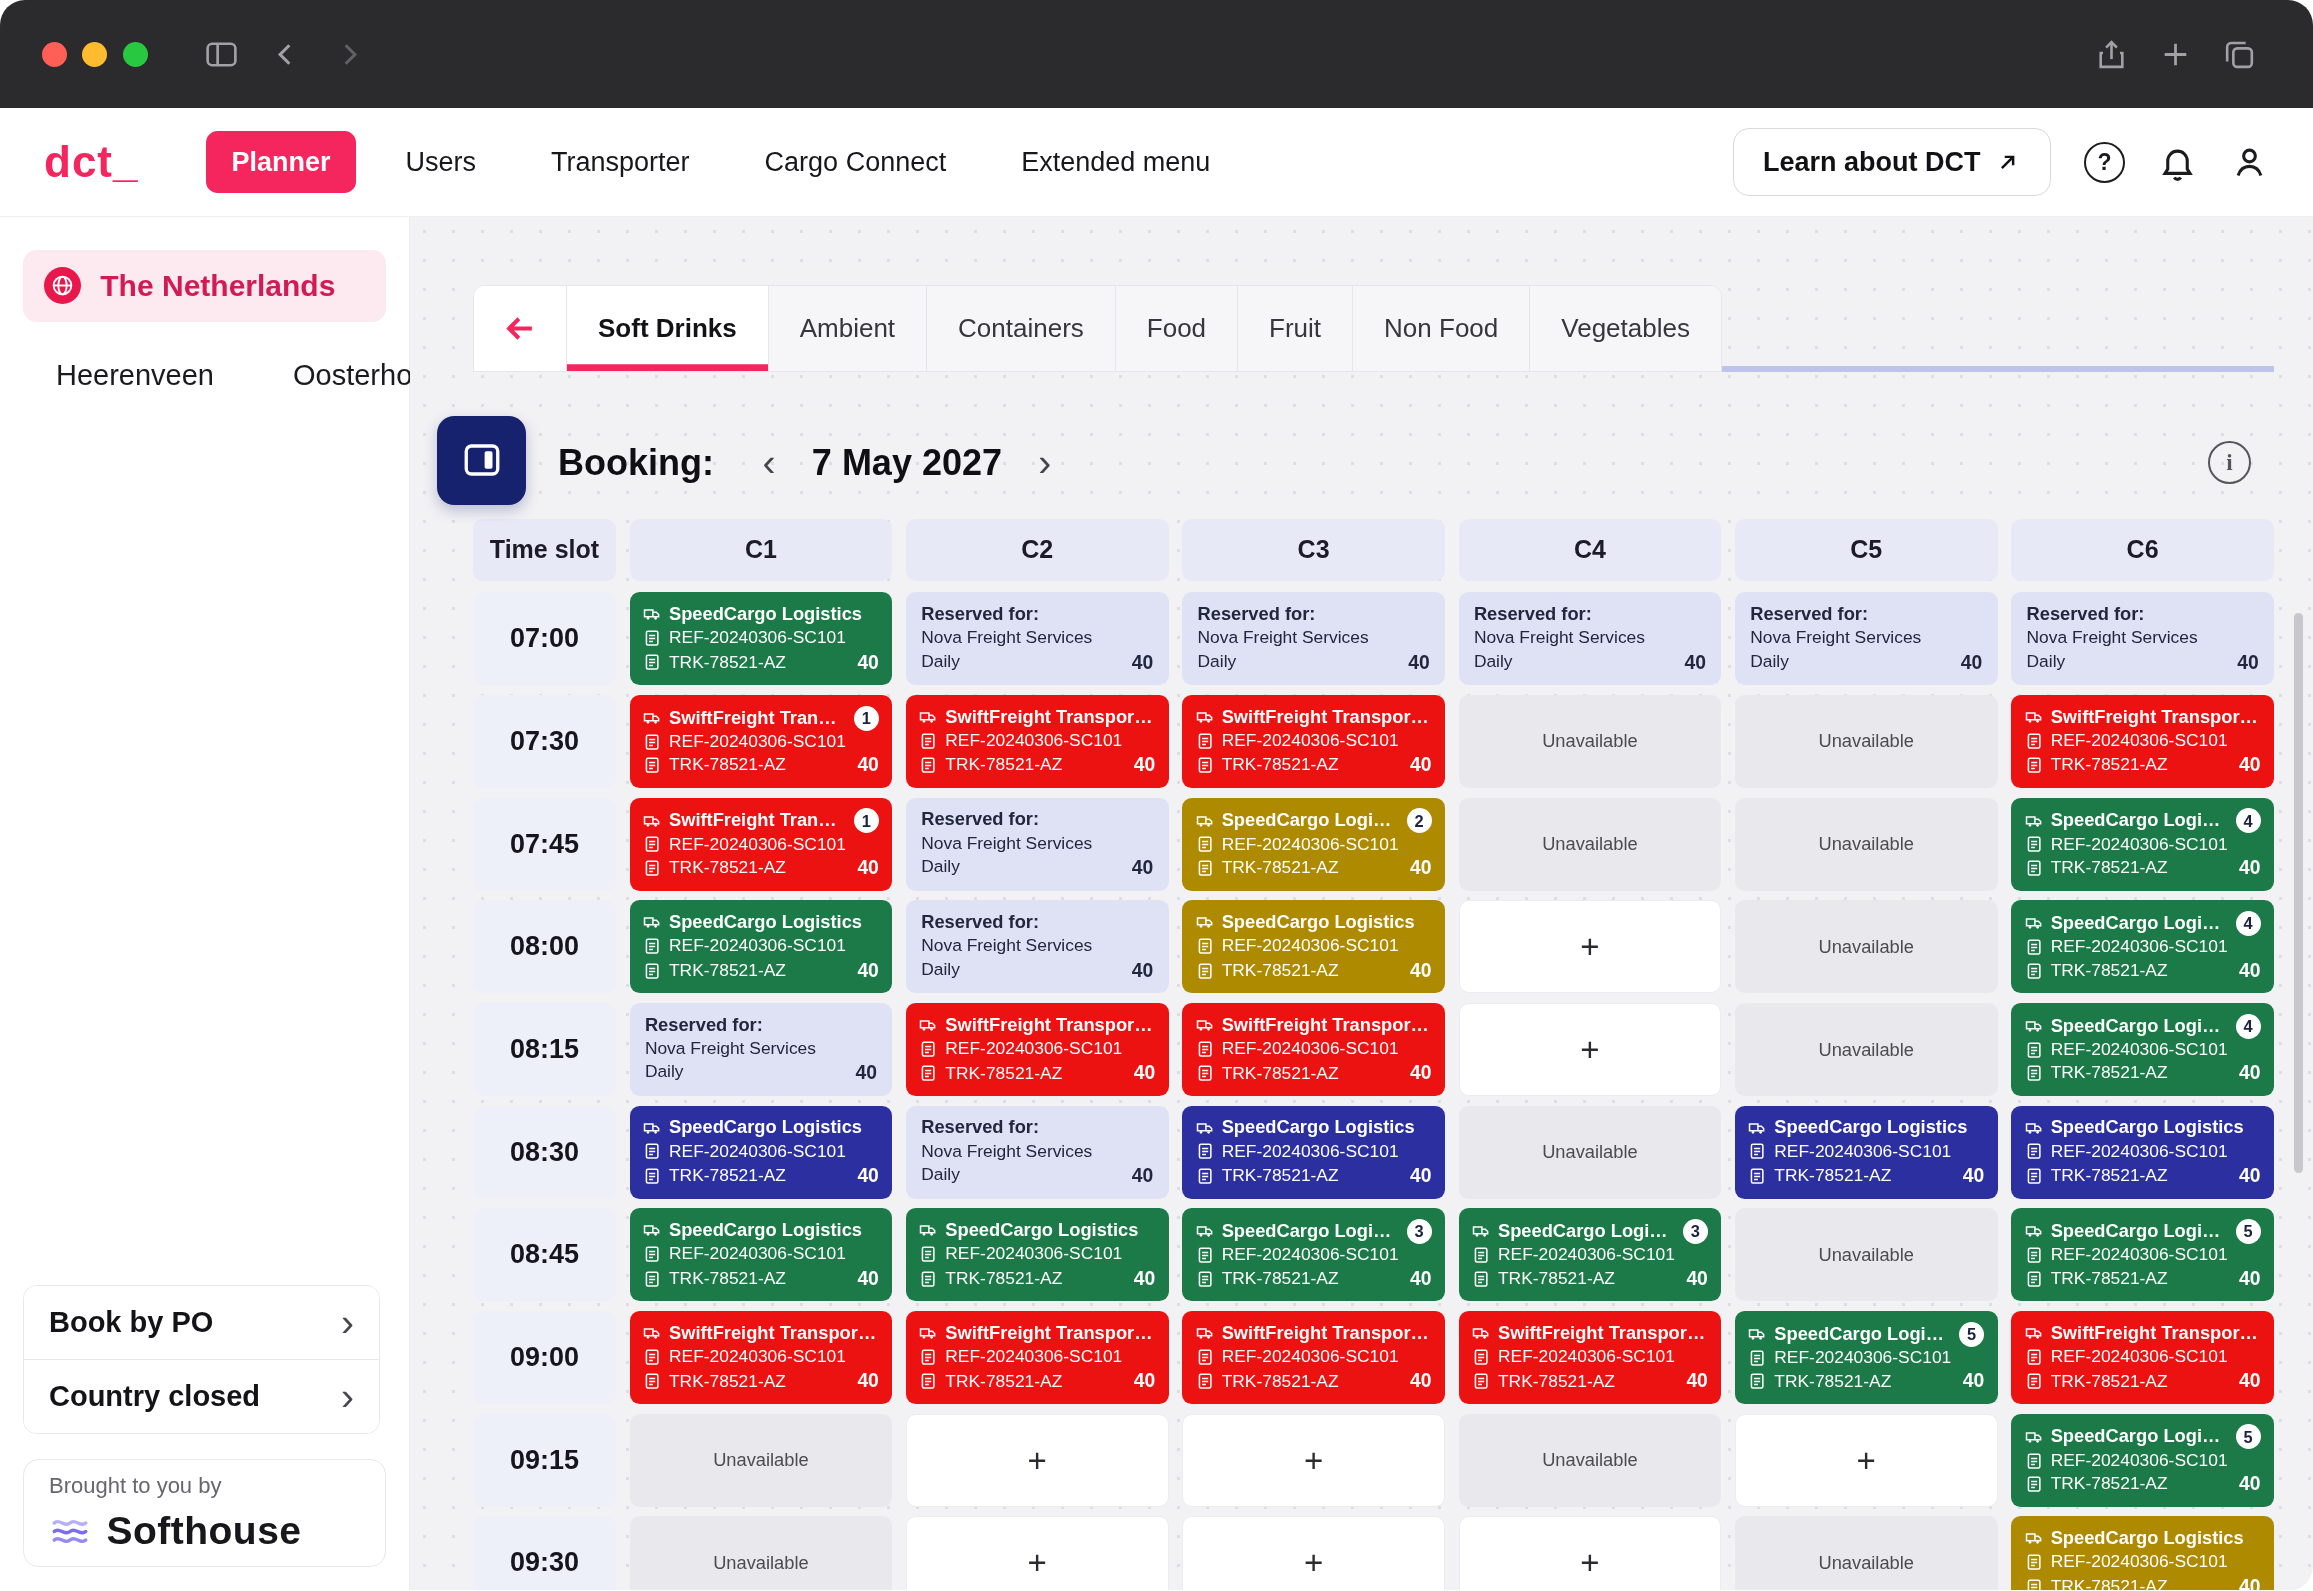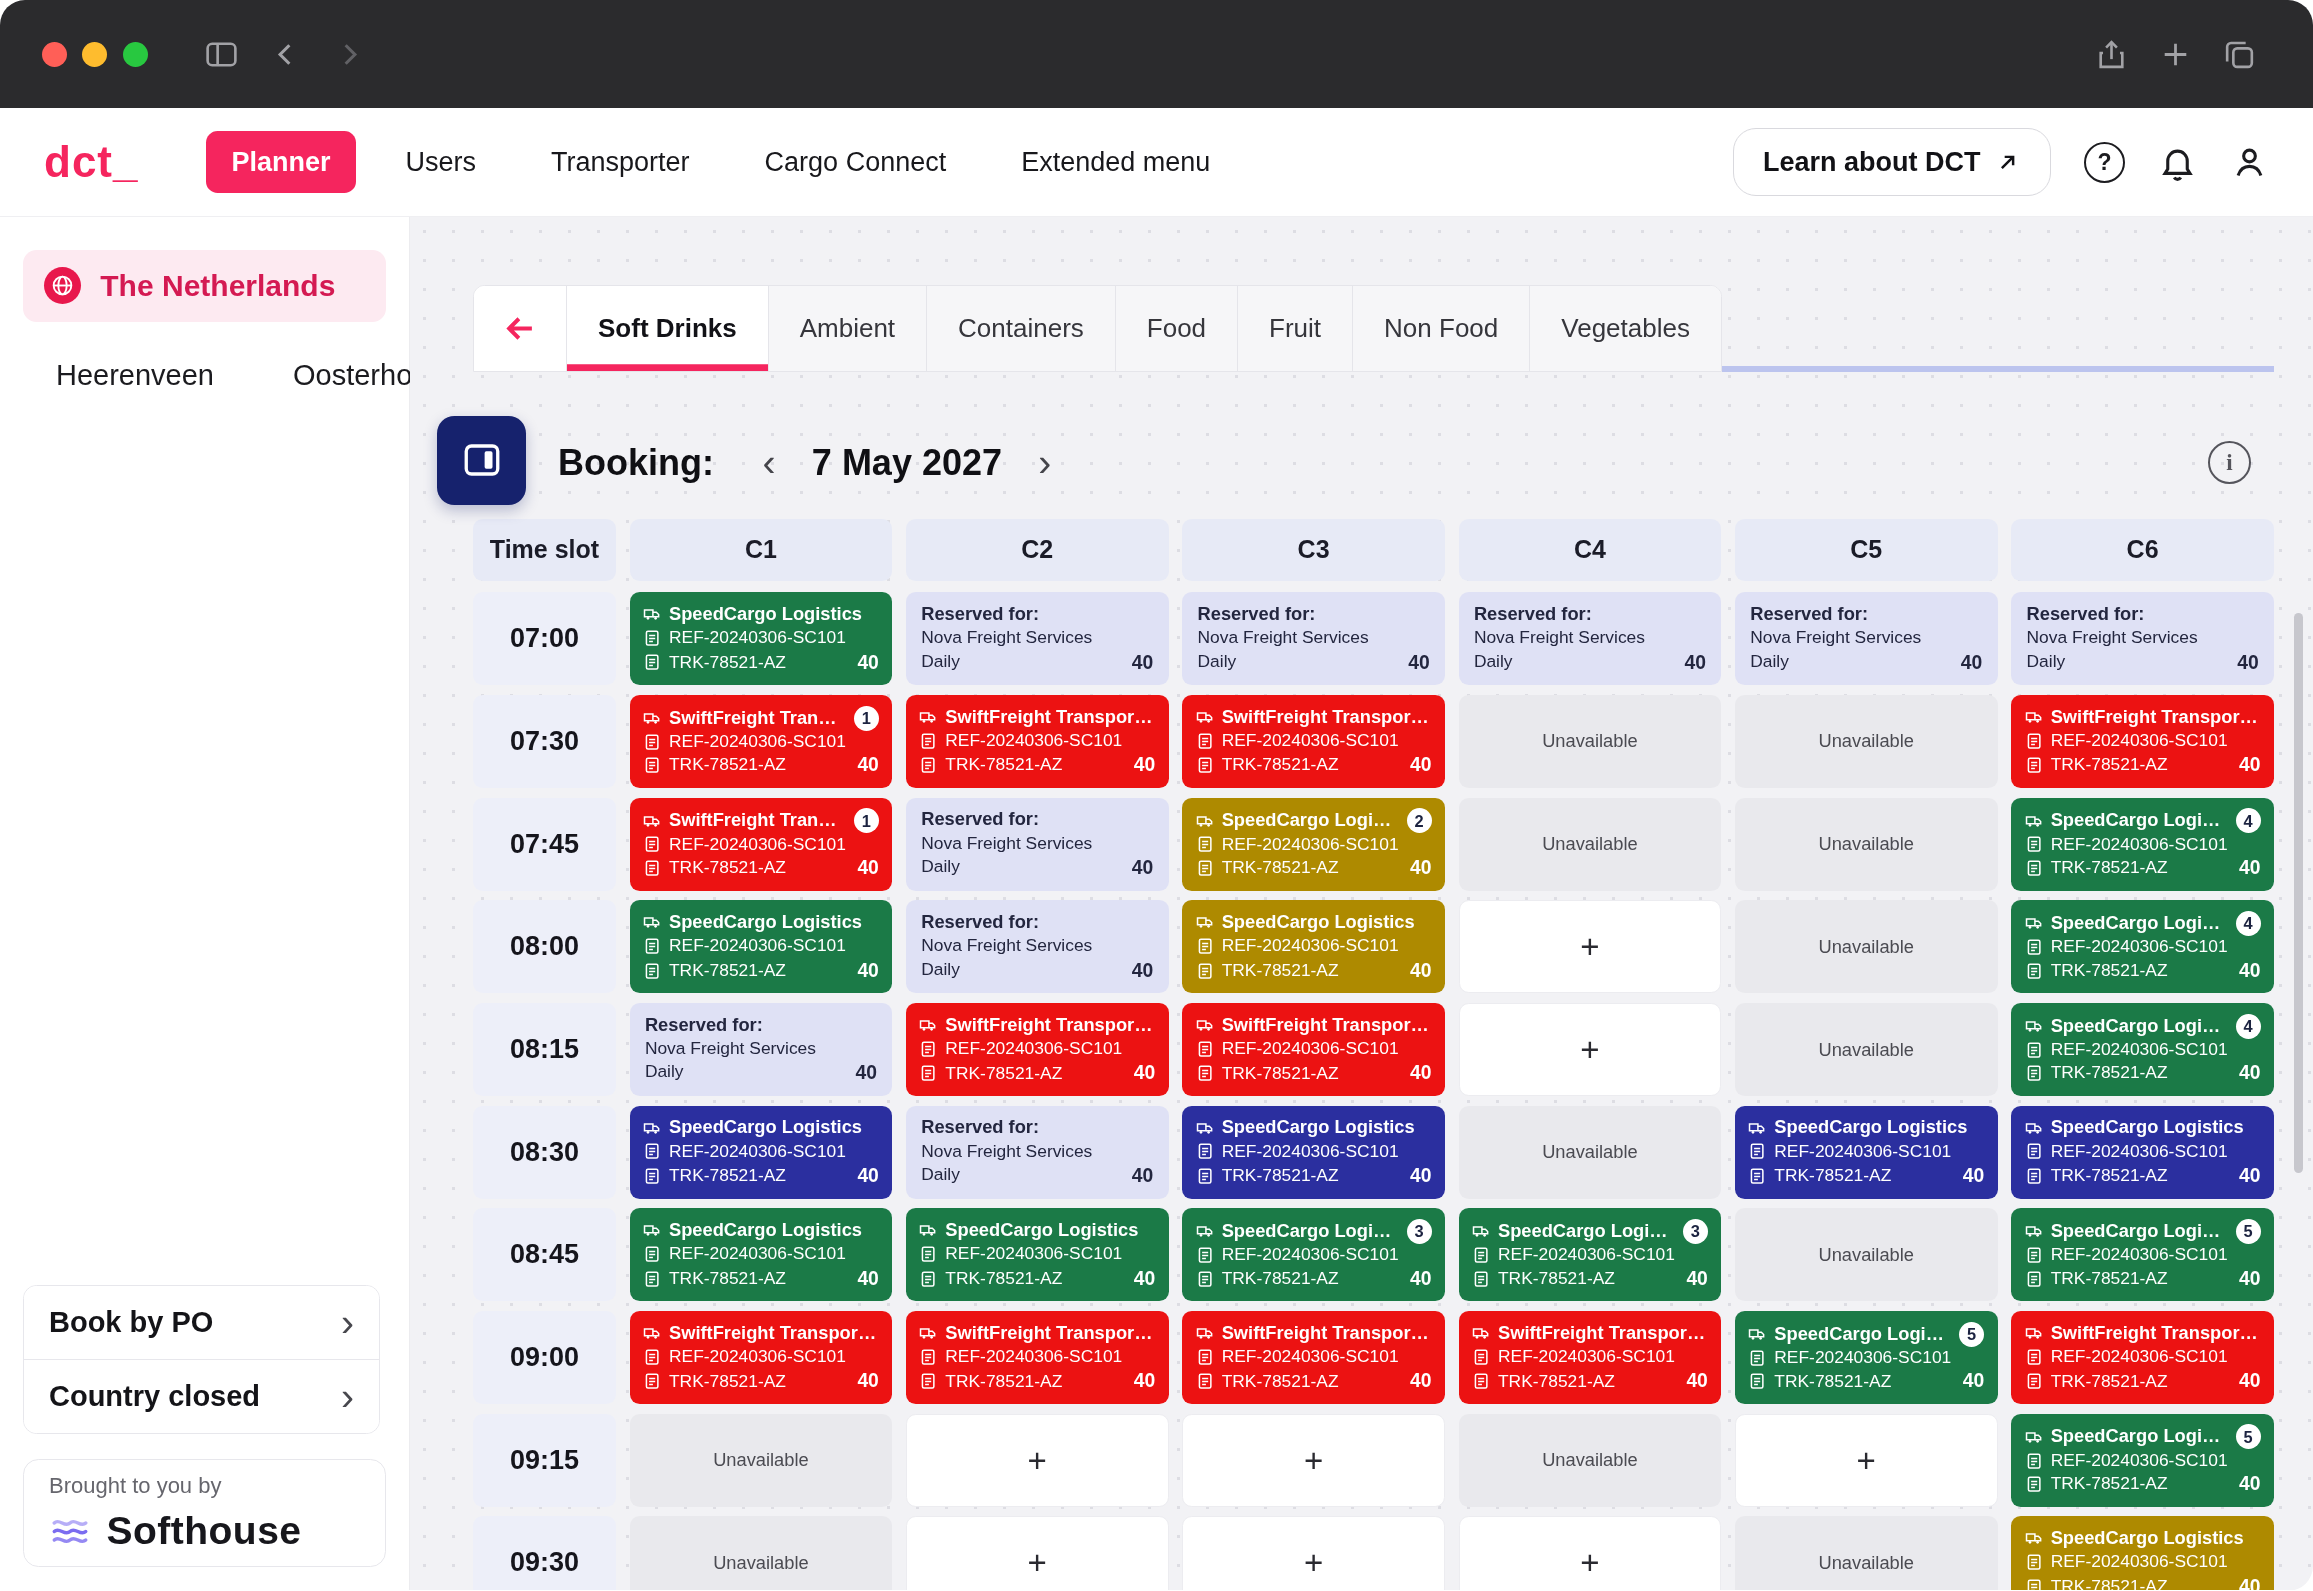--- a/index.html
+++ b/index.html
@@ -15,21 +15,21 @@
   .chrome-btn.dim{color:#616165;}
   .chrome-spacer{flex:1;}
 
   
   .appbar{height:109px;background:#fff;display:flex;align-items:center;padding:0 44px;box-sizing:border-box;border-bottom:1px solid #efeff2;}
   .logo{font-size:44px;font-weight:800;color:#f5255e;letter-spacing:1px;margin-right:68px;}
   .nav{display:flex;align-items:center;gap:25px;}
   .nav-item{border:none;background:none;font-family:inherit;font-size:27px;color:#18181c;padding:15.4px 25px;border-radius:11.6px;cursor:pointer;}
   .nav-item--active{background:#f5255e;color:#fff;font-weight:600;}
   .appbar-right{margin-left:auto;display:flex;align-items:center;gap:33px;}
-  .learn-btn{display:flex;align-items:center;gap:13.5px;border:1.9px solid #d9d9de;border-radius:23px;background:#fff;font-family:inherit;font-size:27px;font-weight:600;color:#121216;padding:17.4px 29px;cursor:pointer;}
+  .learn-btn{display:flex;align-items:center;gap:13.5px;border:1.9px solid #d9d9de;border-radius:16px;background:#fff;font-family:inherit;font-size:27px;font-weight:600;color:#121216;padding:17.4px 29px;cursor:pointer;}
   .learn-btn svg{width:27px;height:27px;}
   .icon-btn{background:none;border:none;color:#1c1c20;display:flex;align-items:center;cursor:pointer;padding:0;}
   .icon-btn svg{width:39px;height:39px;}
   .help-circle{width:37px;height:37px;border:2.4px solid #1c1c20;border-radius:50%;display:flex;align-items:center;justify-content:center;font-size:23px;font-weight:700;color:#1c1c20;}
 
   
   .app-body{display:flex;height:1373px;}
   .sidebar{width:410px;min-width:410px;background:#fff;border-right:1px solid #ececef;display:flex;flex-direction:column;box-sizing:border-box;padding:27px 0 23px 0;}
   .country-pill{margin:5.8px 23px 17.4px 23px;background:#fdeaf1;border-radius:13.5px;display:flex;align-items:center;gap:19.3px;padding:17.4px 21px;cursor:pointer;}
   .globe-badge{width:37px;height:37px;border-radius:50%;background:#e8174c;display:flex;align-items:center;justify-content:center;color:#fff;}

